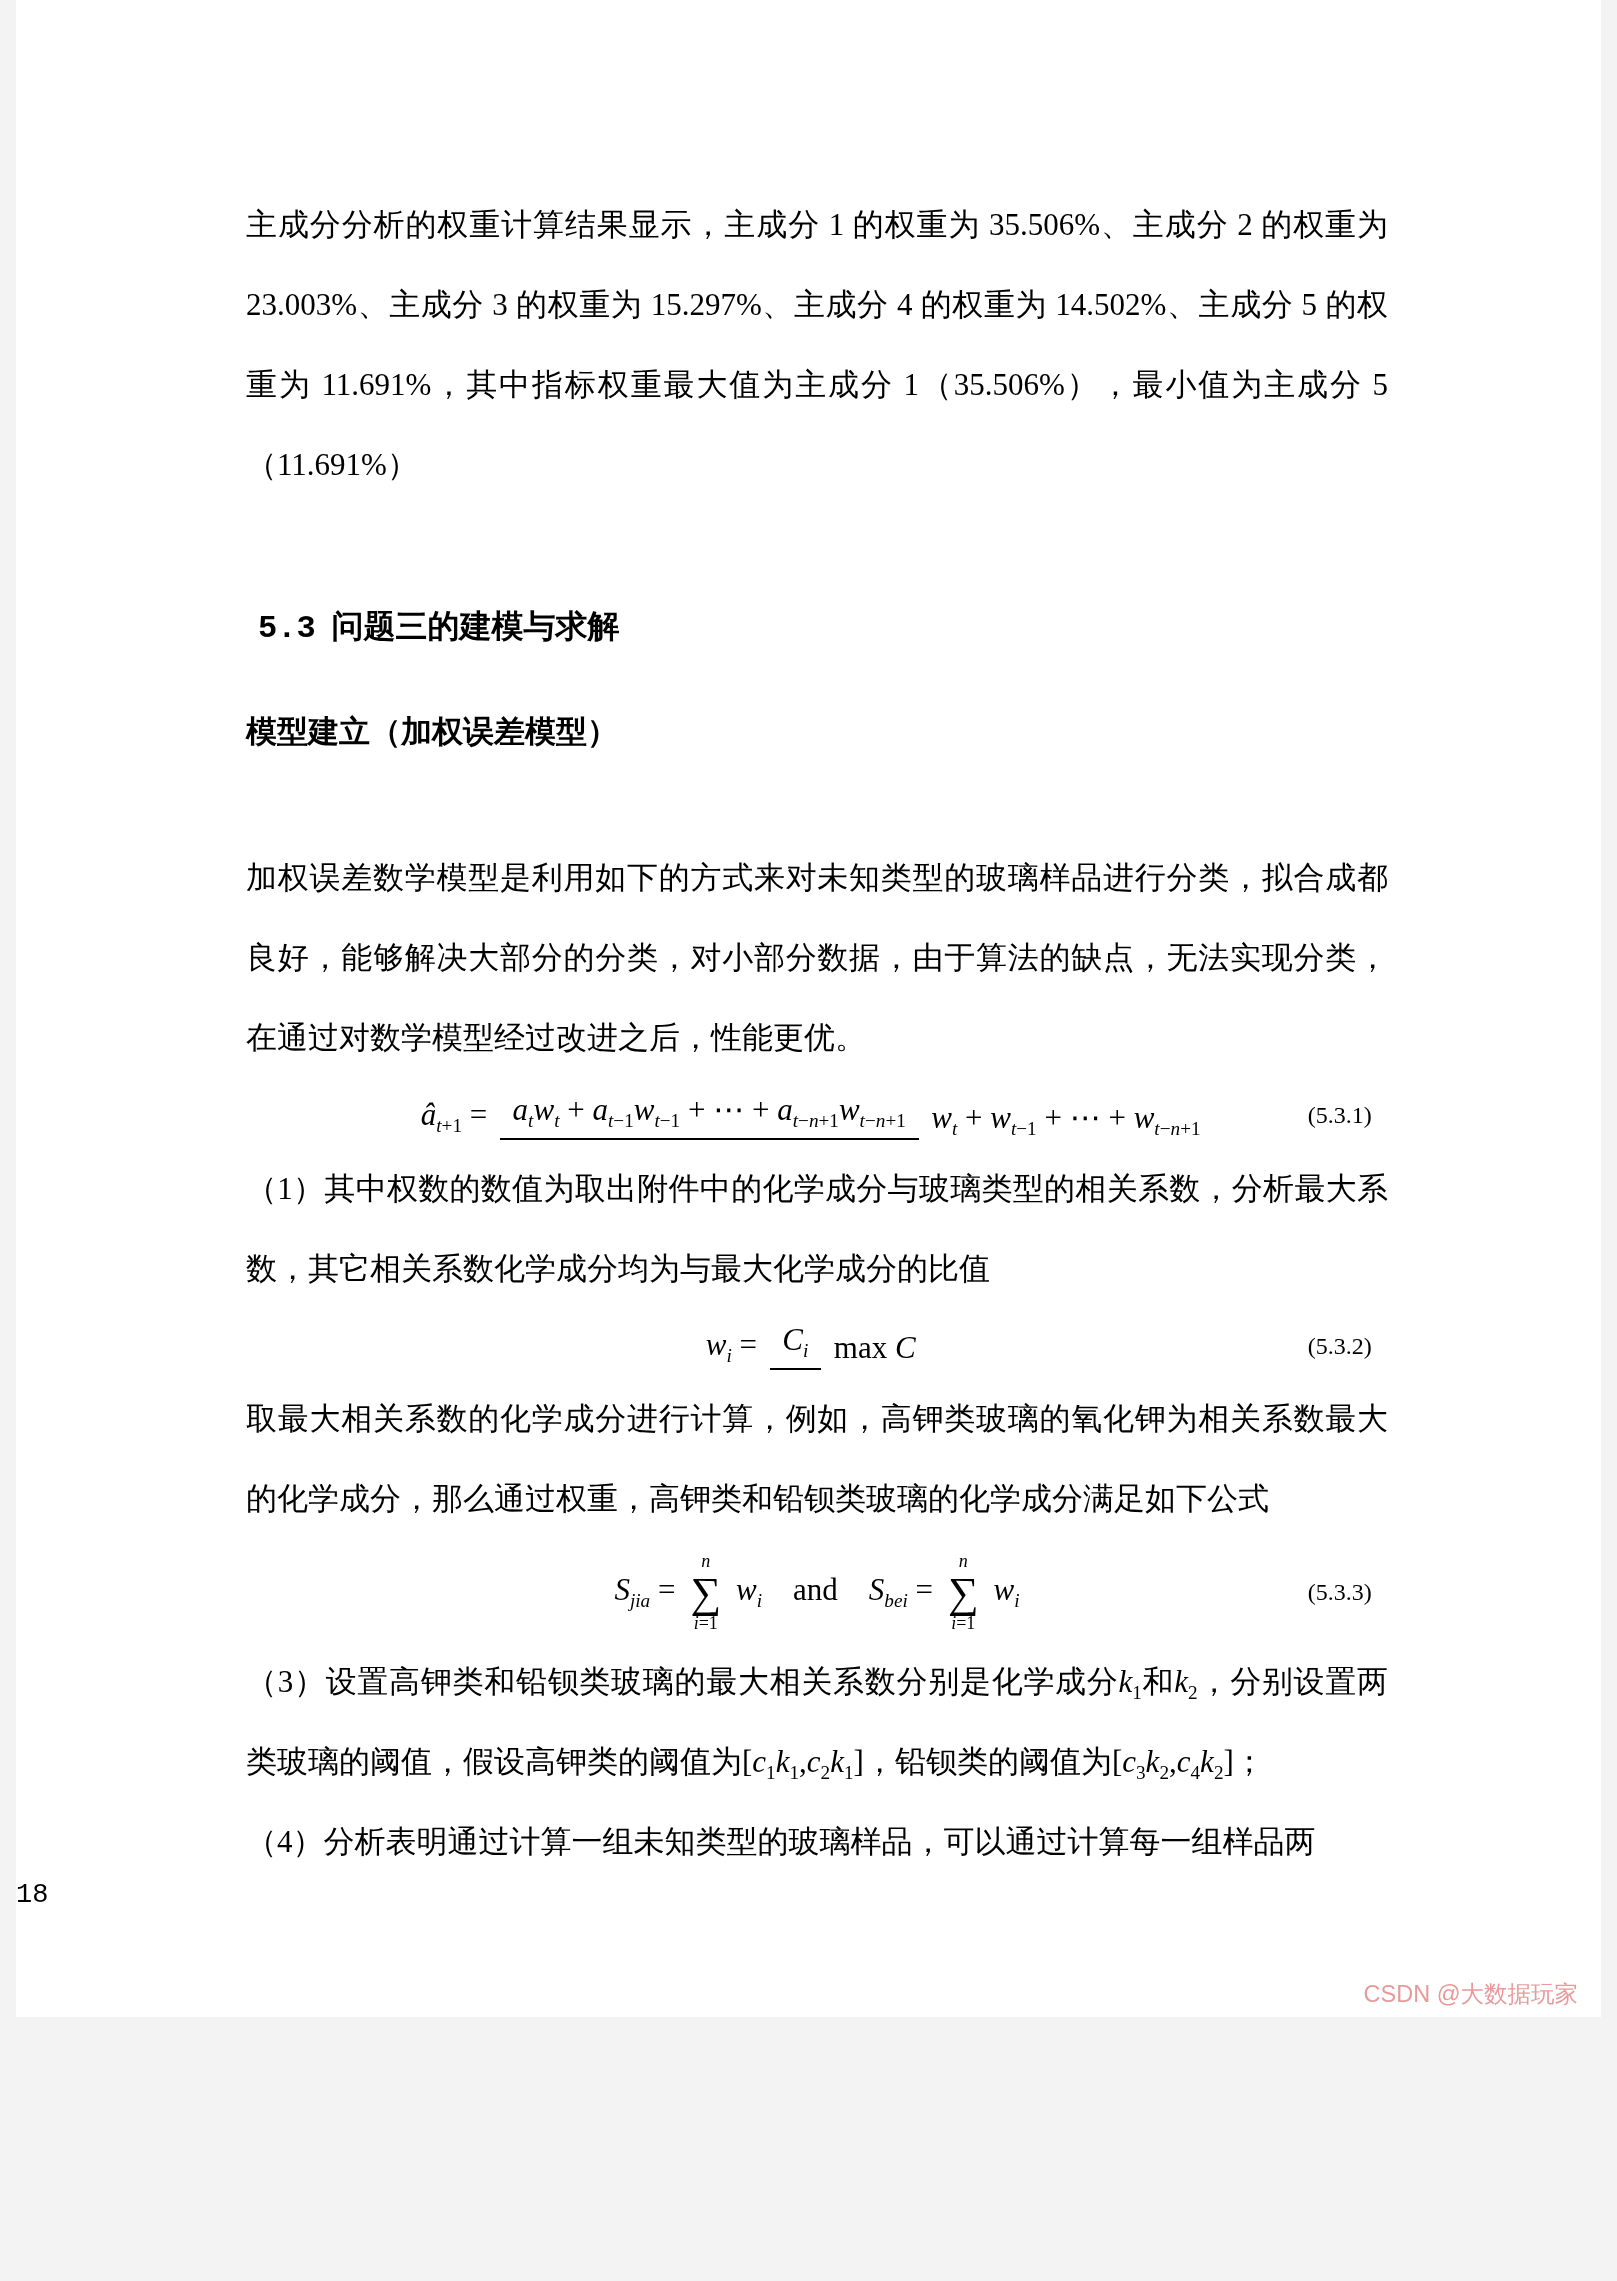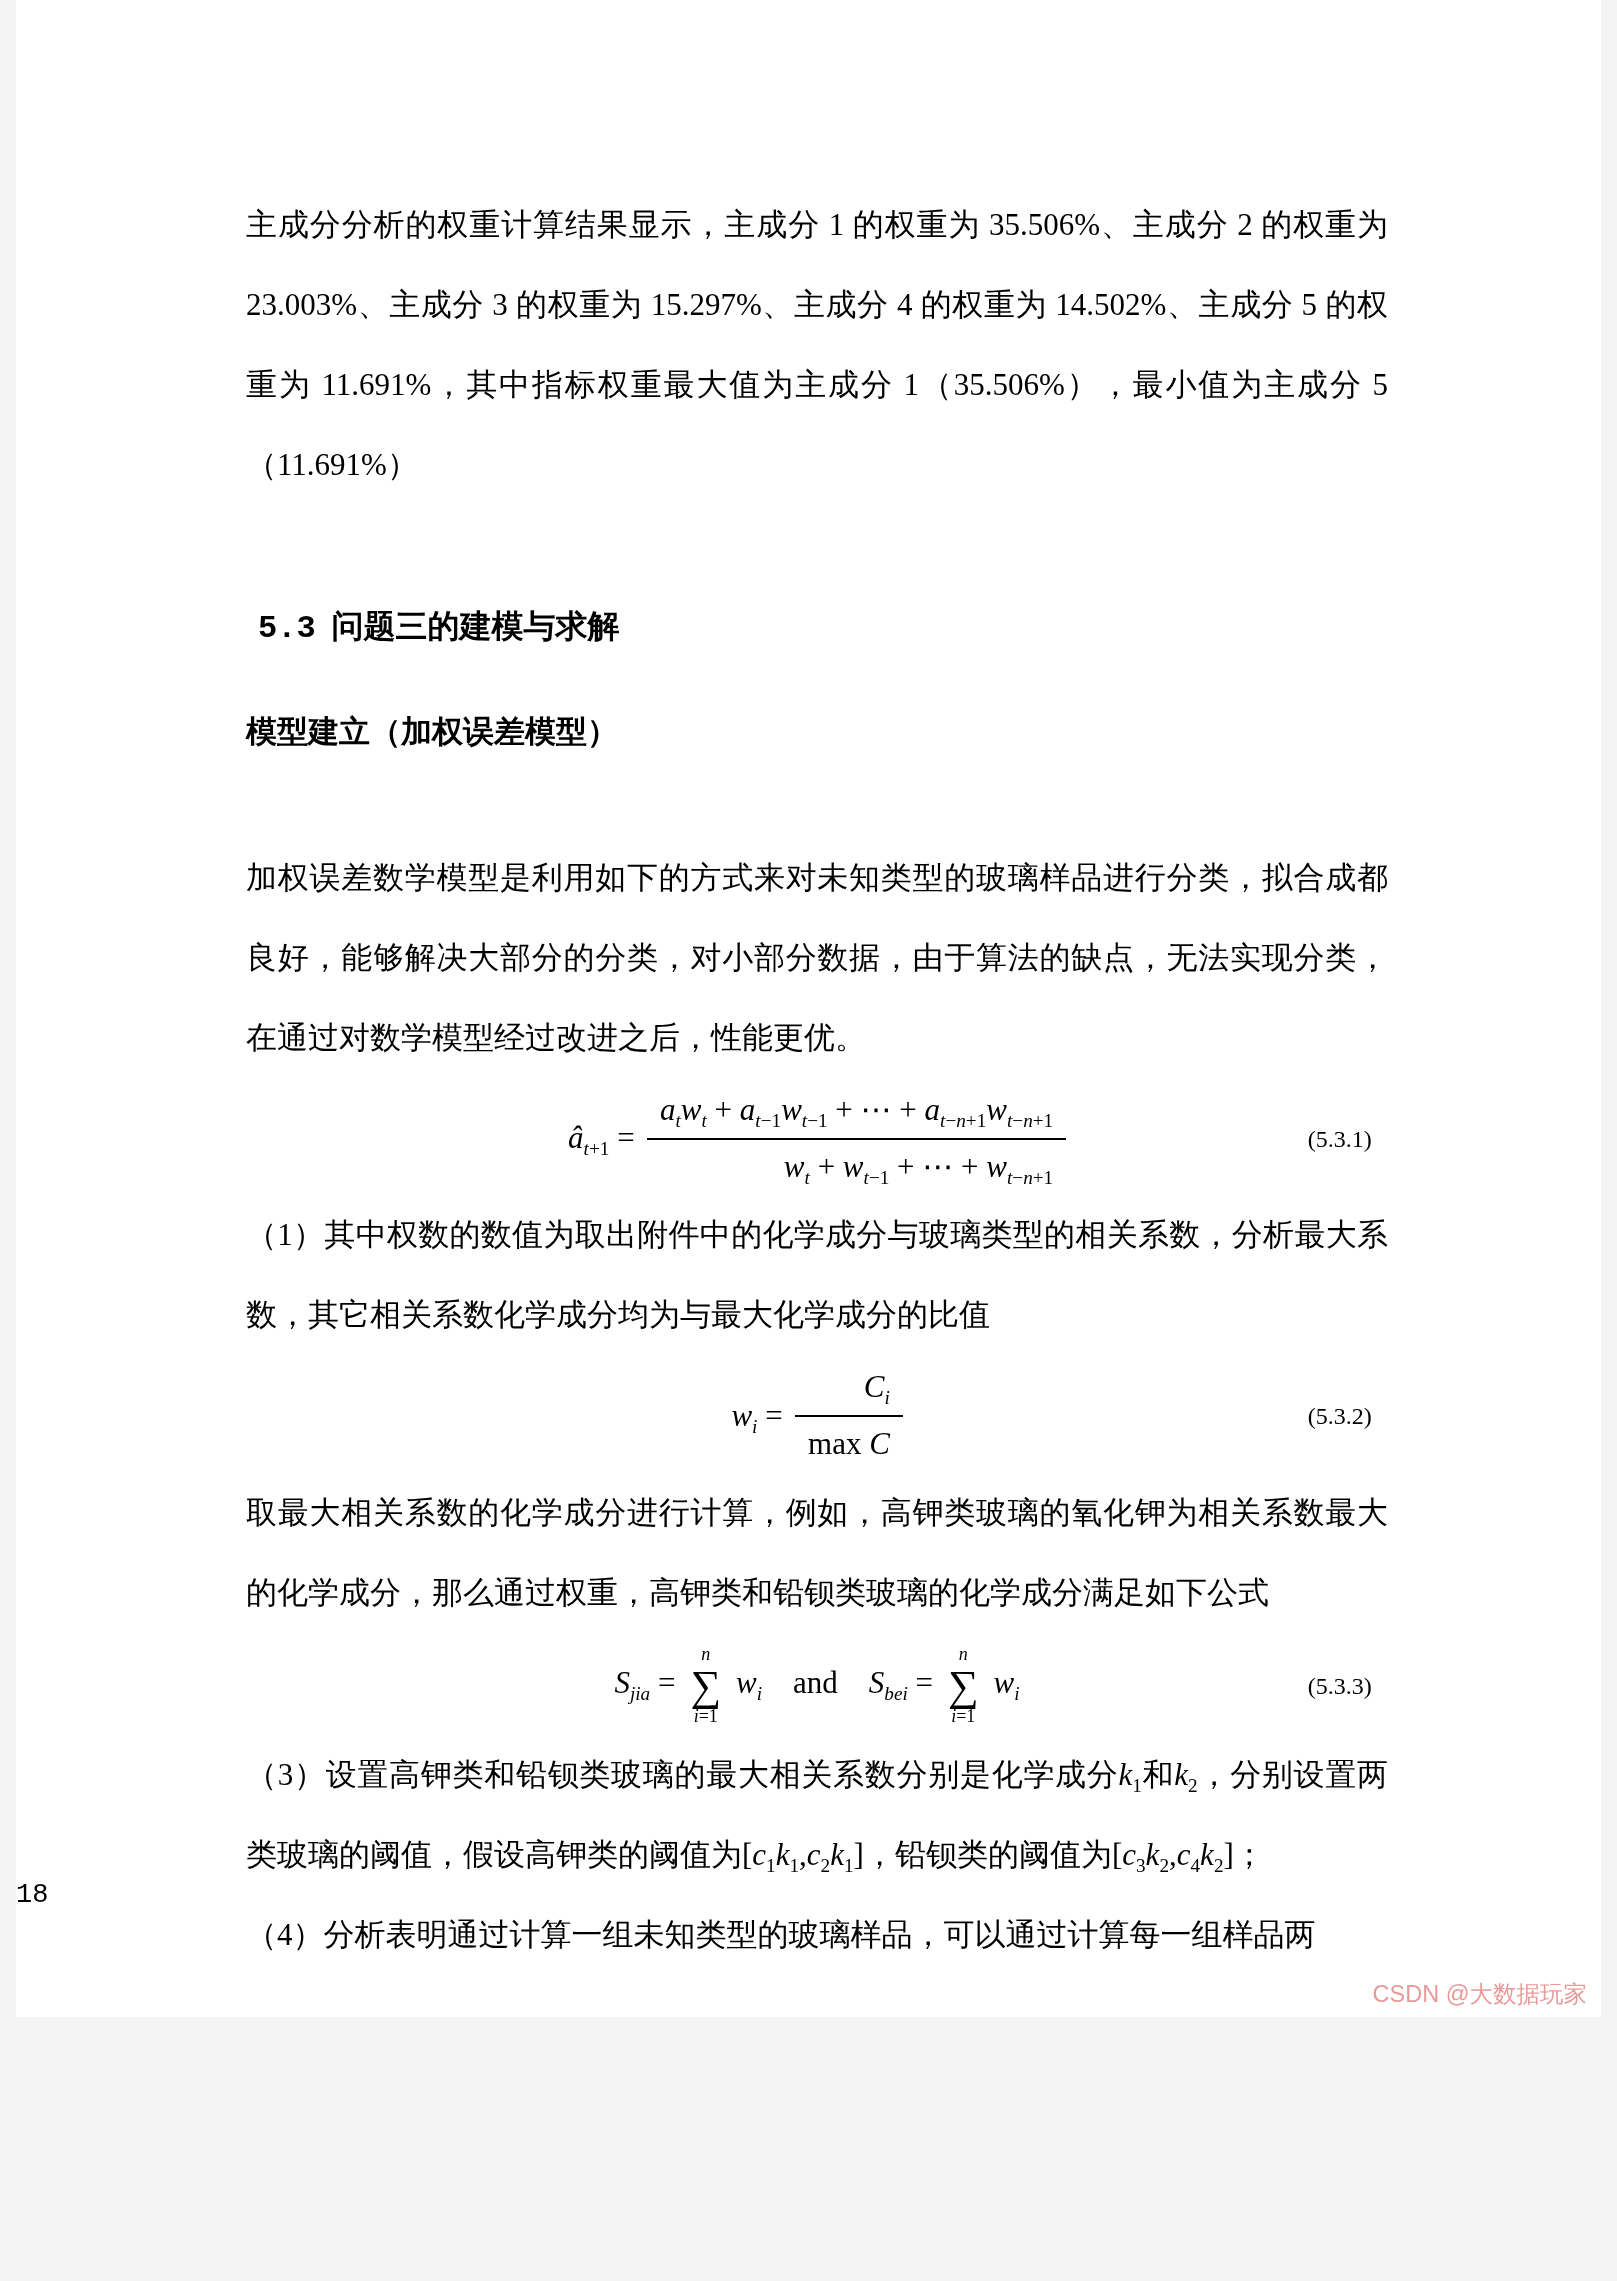--- a/index.html
+++ b/index.html
@@ -66,21 +66,21 @@
     line-height: 1.25;
     font-size: 31px;
   }
   .formula {
     display: inline-flex;
     align-items: center;
     gap: 12.7px;
   }
   .frac {
     display: inline-flex;
-    flex-direction: column;
+    flex-direction: row;
     text-align: right;
   }
   .frac .fr-num {
     padding: 0 12.7px 8.1px 12.7px;
     border-bottom: 2.7px solid #000;
   }
   .frac .fr-den {
     padding: 8.1px 12.7px 0 12.7px;
   }
   .formula-tag {
@@ -105,21 +105,21 @@
     position: absolute;
     bottom: 107px;
     left: 0;
     right: 0;
     text-align: left;
     font-size: 27px;
     font-family: Liberation Mono, monospace;
   }
   .watermark {
     position: absolute;
-    right: 14px;
+    right: 23px;
     bottom: 7.2px;
     font-family: "Liberation Sans", "DejaVu Sans", sans-serif;
     font-size: 23.5px;
     color: #e89a9a;
   }
 </style>
 </head>
 <body>
 
 <div class="page">

